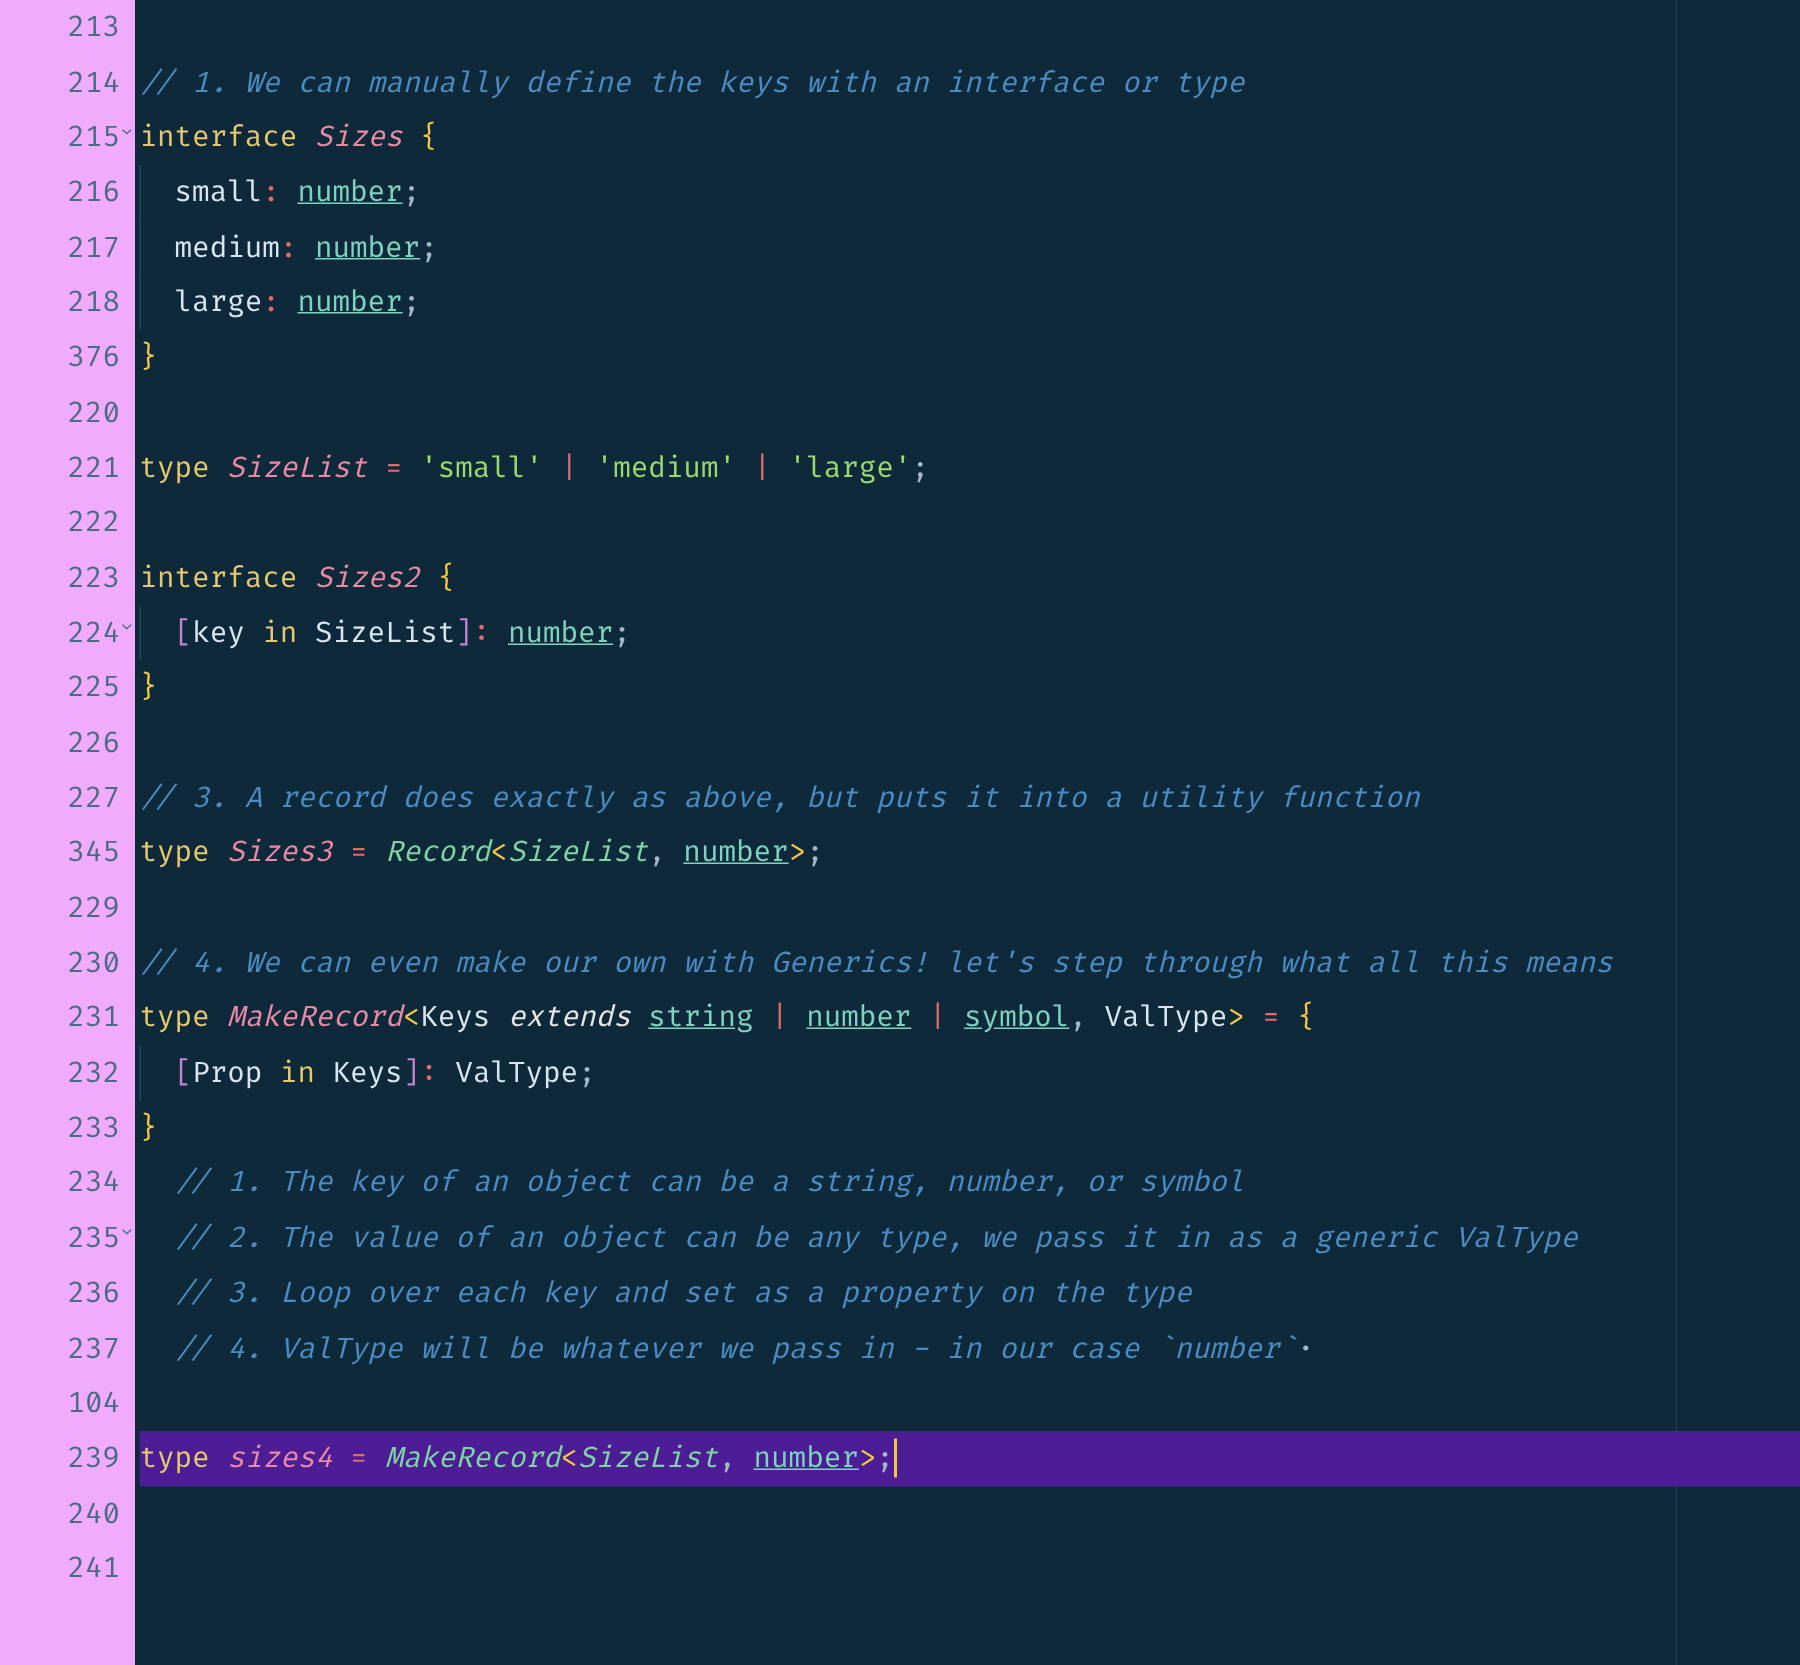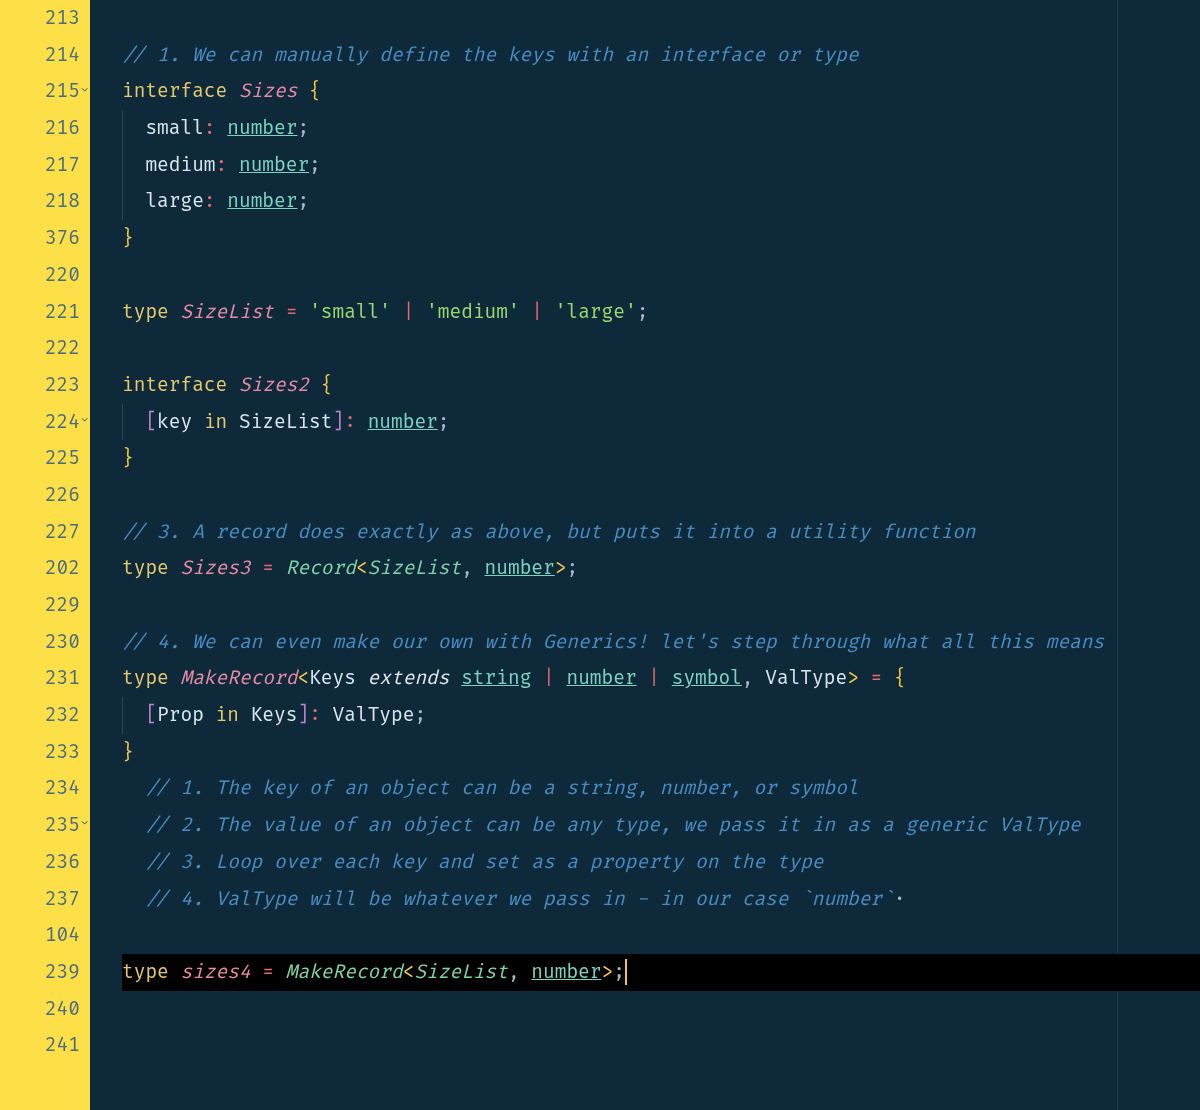--- a/index.html
+++ b/index.html
@@ -12,21 +12,21 @@
   }
   .editor {
     display: flex;
     width: 100%;
     height: 100%;
     font-size: 19px;
     line-height: 36.7px;
   }
   .gutter {
     width: 90px;
-    background: #fde047;
+    background: #f0abfc;
     color: #4a6b82;
     text-align: right;
     padding-right: 10px;
     flex-shrink: 0;
     user-select: none;
   }
   .gutter-line {
     position: relative;
     height: 36.7px;
   }
@@ -41,24 +41,23 @@
   .code-area {
     flex: 1;
     position: relative;
     padding-left: 3px;
   }
   .line {
     height: 36.7px;
     white-space: pre;
     position: relative;
     padding-left: 0px;
-    margin-left: 29px;
   }
   .line.highlighted {
-    background: #000000;
+    background: #4c1d95;
   }
   .indent-guide {
     border-left: 1px solid #23465c;
     display: inline-block;
     width: 24px;
     height: 36.7px;
     vertical-align: top;
     position: absolute;
     left: 0;
     top: 0;
@@ -109,21 +108,21 @@
       <div class="gutter-line">218</div>
       <div class="gutter-line">376</div>
       <div class="gutter-line">220</div>
       <div class="gutter-line">221</div>
       <div class="gutter-line">222</div>
       <div class="gutter-line">223</div>
       <div class="gutter-line">224<span class="fold">⌄</span></div>
       <div class="gutter-line">225</div>
       <div class="gutter-line">226</div>
       <div class="gutter-line">227</div>
-      <div class="gutter-line">202</div>
+      <div class="gutter-line">345</div>
       <div class="gutter-line">229</div>
       <div class="gutter-line">230</div>
       <div class="gutter-line">231</div>
       <div class="gutter-line">232</div>
       <div class="gutter-line">233</div>
       <div class="gutter-line">234</div>
       <div class="gutter-line">235<span class="fold">⌄</span></div>
       <div class="gutter-line">236</div>
       <div class="gutter-line">237</div>
       <div class="gutter-line">104</div>

